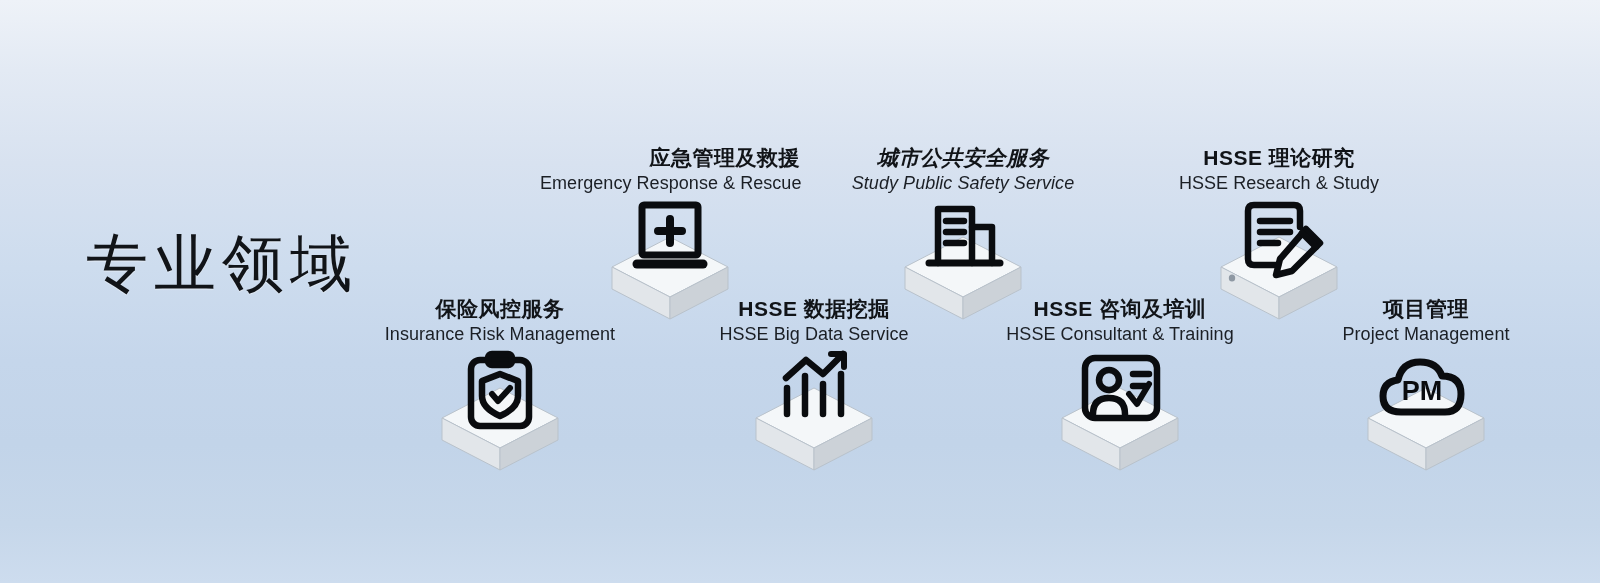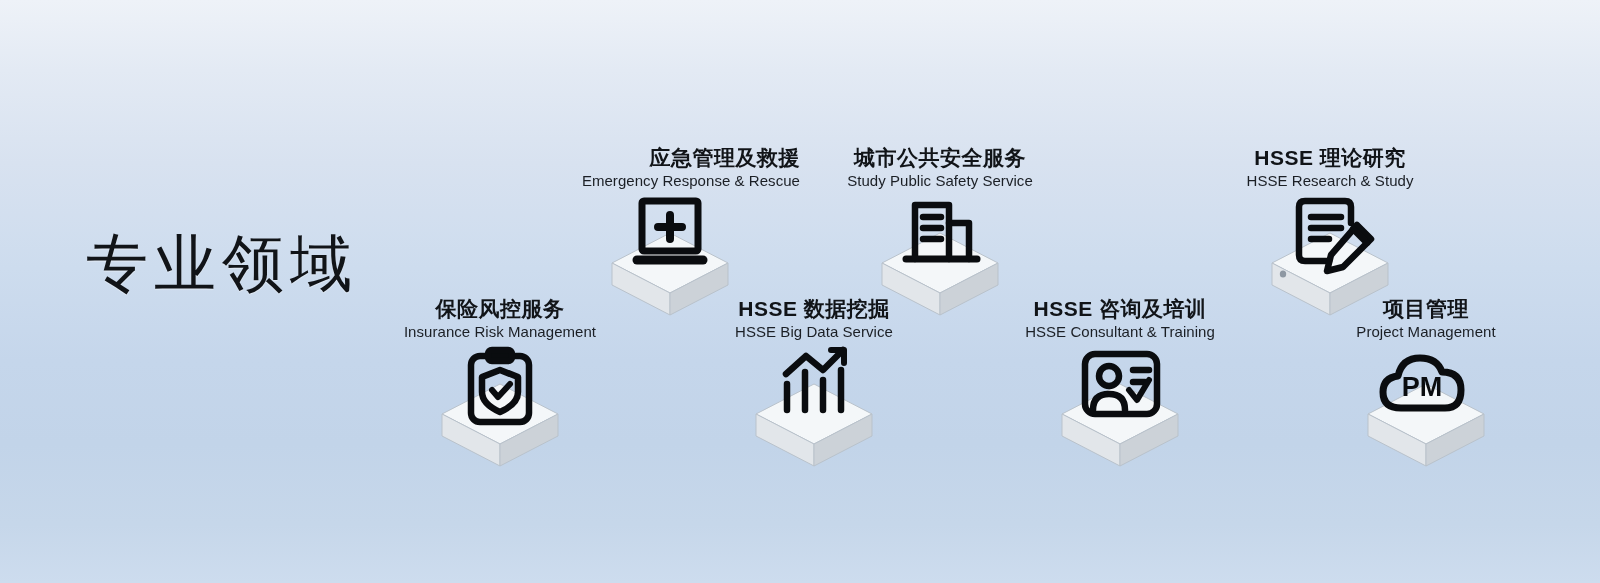--- a/index.html
+++ b/index.html
@@ -51,21 +51,21 @@
   .item .label-cn {
     font-size: 21px;
     font-weight: bold;
     color: #111418;
     line-height: 1.2;
     white-space: nowrap;
     letter-spacing: 0.5px;
   }
   .item .label-en {
     margin-top: 2px;
-    font-size: 15px;
+    font-size: 18px;
     font-weight: normal;
     color: #1b1f25;
     line-height: 1.25;
     white-space: nowrap;
     letter-spacing: 0.05px;
   }
   .item .art {
     position: relative;
     width: 260px;
     height: 118px;
@@ -106,41 +106,41 @@
 
         <g fill="none" stroke="#0a0c0f" stroke-width="7" stroke-linecap="round" stroke-linejoin="round">
           <rect x="47" y="4" width="56" height="50" rx="2"></rect>
           <path d="M75 18 L75 42 M63 30 L87 30" stroke-width="8"></path>
           <path d="M42 63 L108 63" stroke-width="9"></path>
         </g>
       </svg>
     </div>
   </div>
 
-  <div class="item row-top" style="left:810px;">
+  <div class="item row-top" style="left:833px;font-style:italic;">
     <div class="label-cn">城市公共安全服务</div>
     <div class="label-en">Study Public Safety Service</div>
     <div class="art">
       <svg width="150" height="118" viewBox="0 0 150 118">
         <g>
           <polygon points="75,36 133,66 75,96 17,66" fill="#f4f7f9" stroke="#b9c2cb" stroke-width="1"></polygon>
           <polygon points="17,66 75,96 75,118 17,88" fill="#e2e6ea" stroke="#b9c2cb" stroke-width="1"></polygon>
           <polygon points="133,66 75,96 75,118 133,88" fill="#ccd2d8" stroke="#b9c2cb" stroke-width="1"></polygon>
         </g>
         <g fill="none" stroke="#0a0c0f" stroke-width="6.5" stroke-linecap="round" stroke-linejoin="round">
           <path d="M50 62 L50 8 L84 8 L84 62"></path>
           <path d="M84 26 L104 26 L104 62"></path>
           <path d="M58 20 L76 20 M58 31 L76 31 M58 42 L76 42"></path>
           <path d="M41 62 L112 62" stroke-width="7"></path>
         </g>
       </svg>
     </div>
   </div>
 
-  <div class="item row-top" style="left:1200px;">
+  <div class="item row-top" style="left:1149px;">
     <div class="label-cn">HSSE 理论研究</div>
     <div class="label-en">HSSE Research &amp; Study</div>
     <div class="art">
       <svg width="150" height="118" viewBox="0 0 150 118">
         <g>
           <polygon points="75,36 133,66 75,96 17,66" fill="#f4f7f9" stroke="#b9c2cb" stroke-width="1"></polygon>
           <polygon points="17,66 75,96 75,118 17,88" fill="#e2e6ea" stroke="#b9c2cb" stroke-width="1"></polygon>
           <polygon points="133,66 75,96 75,118 133,88" fill="#ccd2d8" stroke="#b9c2cb" stroke-width="1"></polygon>
           <ellipse cx="28" cy="77" rx="3.2" ry="3.6" fill="#8e98a3"></ellipse>
         </g>

